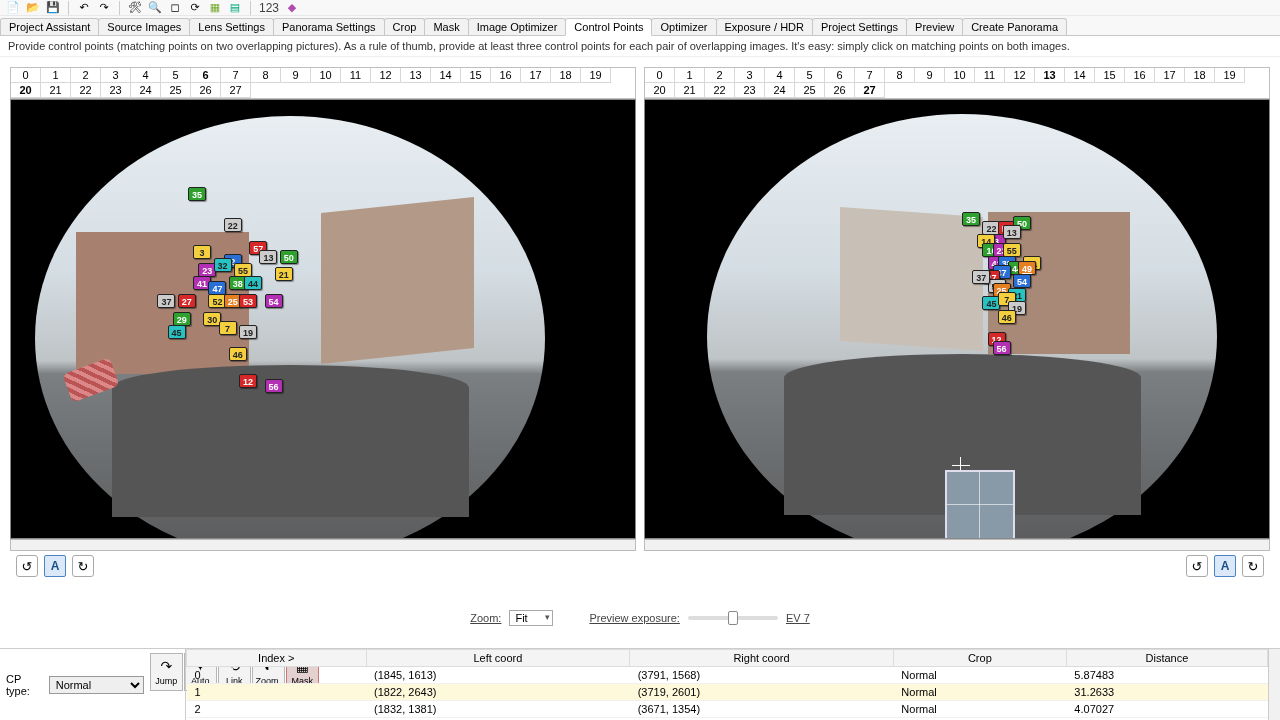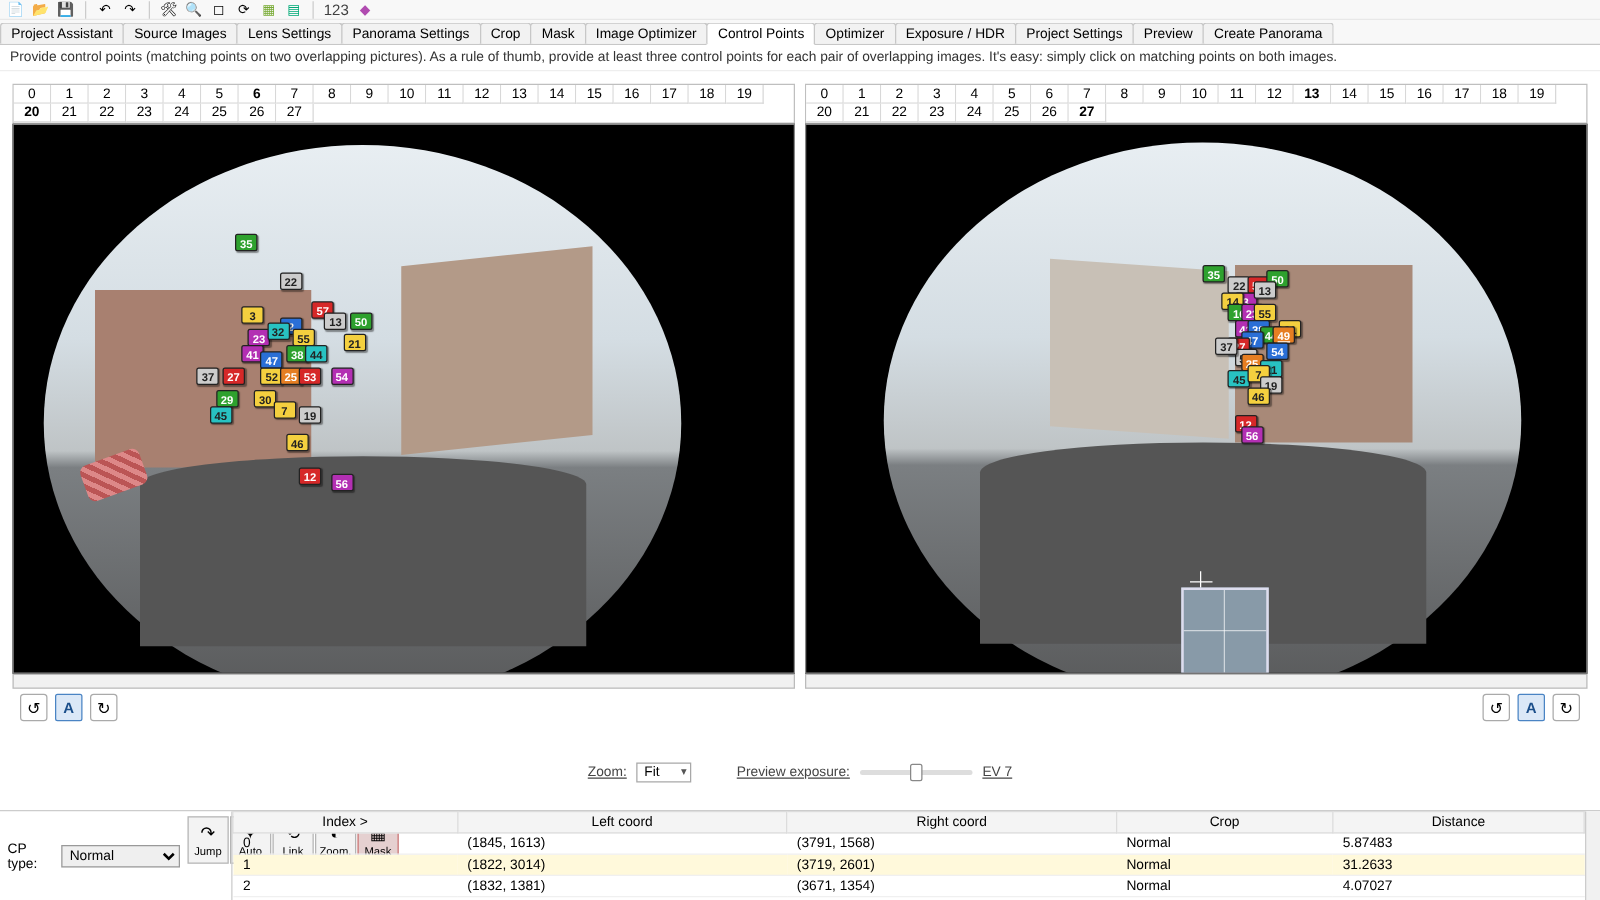--- a/index.html
+++ b/index.html
@@ -323,21 +323,21 @@
         <tbody id="tbody">
           <tr>
             <td>0</td>
             <td>(1845, 1613)</td>
             <td>(3791, 1568)</td>
             <td>Normal</td>
             <td>5.87483</td>
           </tr>
           <tr class="hl">
             <td>1</td>
-            <td>(1822, 3014)</td>
+            <td>(1822, 2643)</td>
             <td>(3719, 2601)</td>
             <td>Normal</td>
             <td>31.2633</td>
           </tr>
           <tr>
             <td>2</td>
             <td>(1832, 1381)</td>
             <td>(3671, 1354)</td>
             <td>Normal</td>
             <td>4.07027</td>

